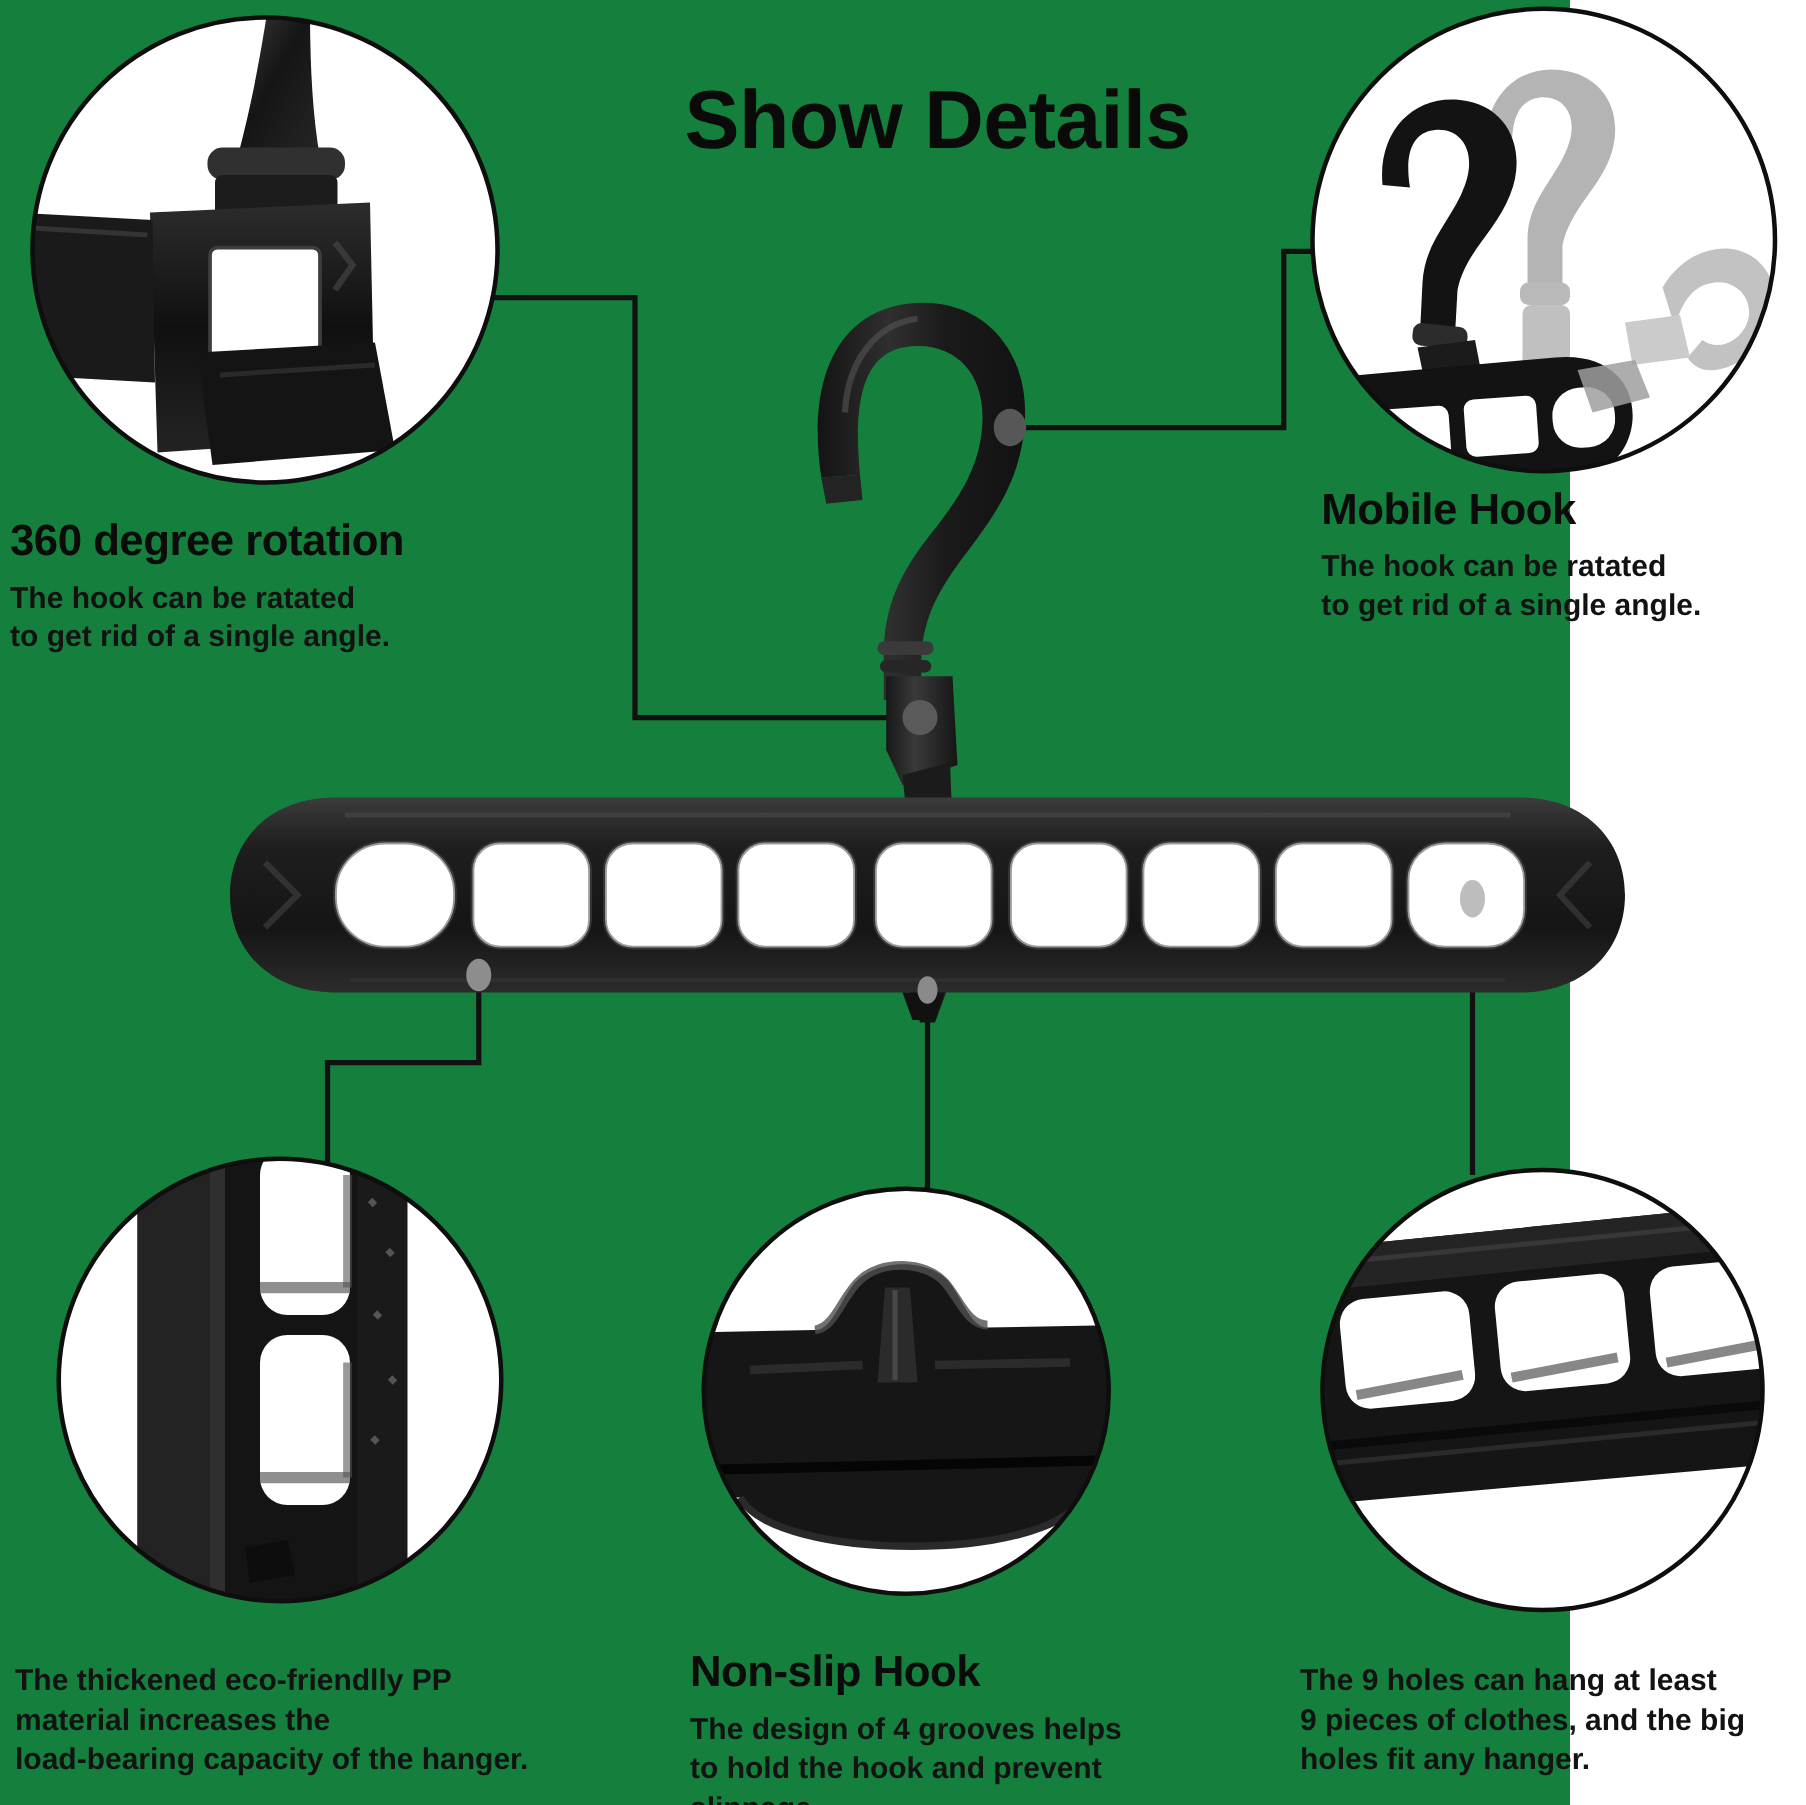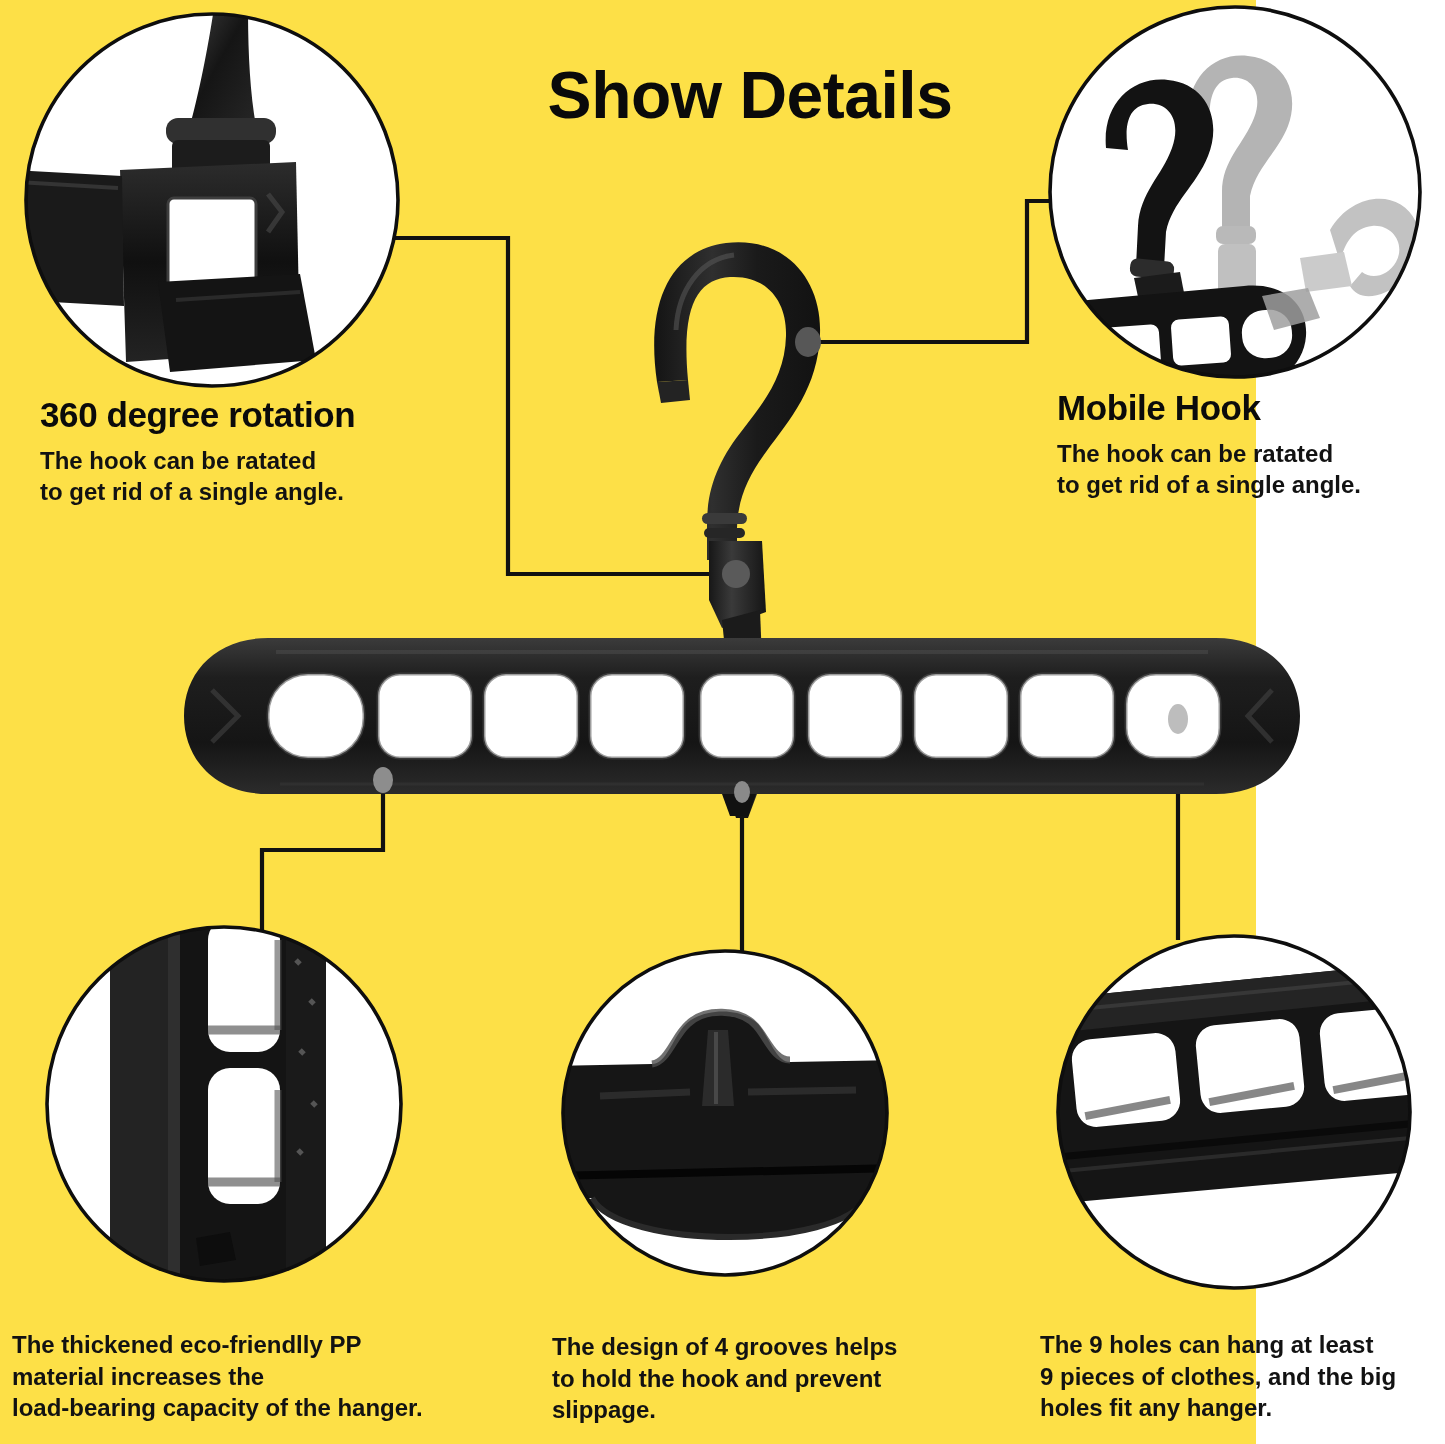--- a/index.html
+++ b/index.html
@@ -8,21 +8,21 @@
     width: 1445px;
     height: 1444px;
     background: #ffffff;
     font-family: "Liberation Sans", sans-serif;
     overflow: hidden;
   }
   #stage {
     position: relative;
     width: 1256px;
     height: 1444px;
-    background: #fde047;
+    background: #15803d;
   }
 
   
   .page-title {
     position: absolute;
     left: 470px;
     top: 62px;
     width: 560px;
     text-align: center;
     font-size: 66px;
@@ -45,21 +45,21 @@
   }
   .feature-desc {
     margin-top: 11px;
     font-size: 24px;
     font-weight: 700;
     color: #121212;
     line-height: 1.32;
     white-space: pre-line;
   }
 
-  #fb-rotation { left: 8px;    top: 397px;  width: 440px; margin-left: 32px; }
+  #fb-rotation { left: 8px;    top: 415px;  width: 440px; }
   #fb-mobile   { left: 1057px; top: 390px;  width: 390px; }
   #fb-thick    { left: 12px;   top: 1318px; width: 470px; }
   #fb-nonslip  { left: 552px;  top: 1320px; width: 420px; }
   #fb-holes    { left: 1040px; top: 1318px; width: 400px; }
 
   
   #art {
     position: absolute;
     left: 0; top: 0;
     width: 1445px;
@@ -364,20 +364,21 @@
 to get rid of a single angle.</div>
   </div>
 
   <div class="feature-block" id="fb-thick">
     <div class="feature-desc">The thickened eco-friendlly PP
 material increases the
 load-bearing capacity of the hanger.</div>
   </div>
 
   <div class="feature-block" id="fb-nonslip">
+    <div class="feature-title">Non-slip Hook</div>
     <div class="feature-desc">The design of 4 grooves helps
 to hold the hook and prevent
 slippage.</div>
   </div>
 
   <div class="feature-block" id="fb-holes">
     <div class="feature-desc">The 9 holes can hang at least
 9 pieces of clothes, and the big
 holes fit any hanger.</div>
   </div>

